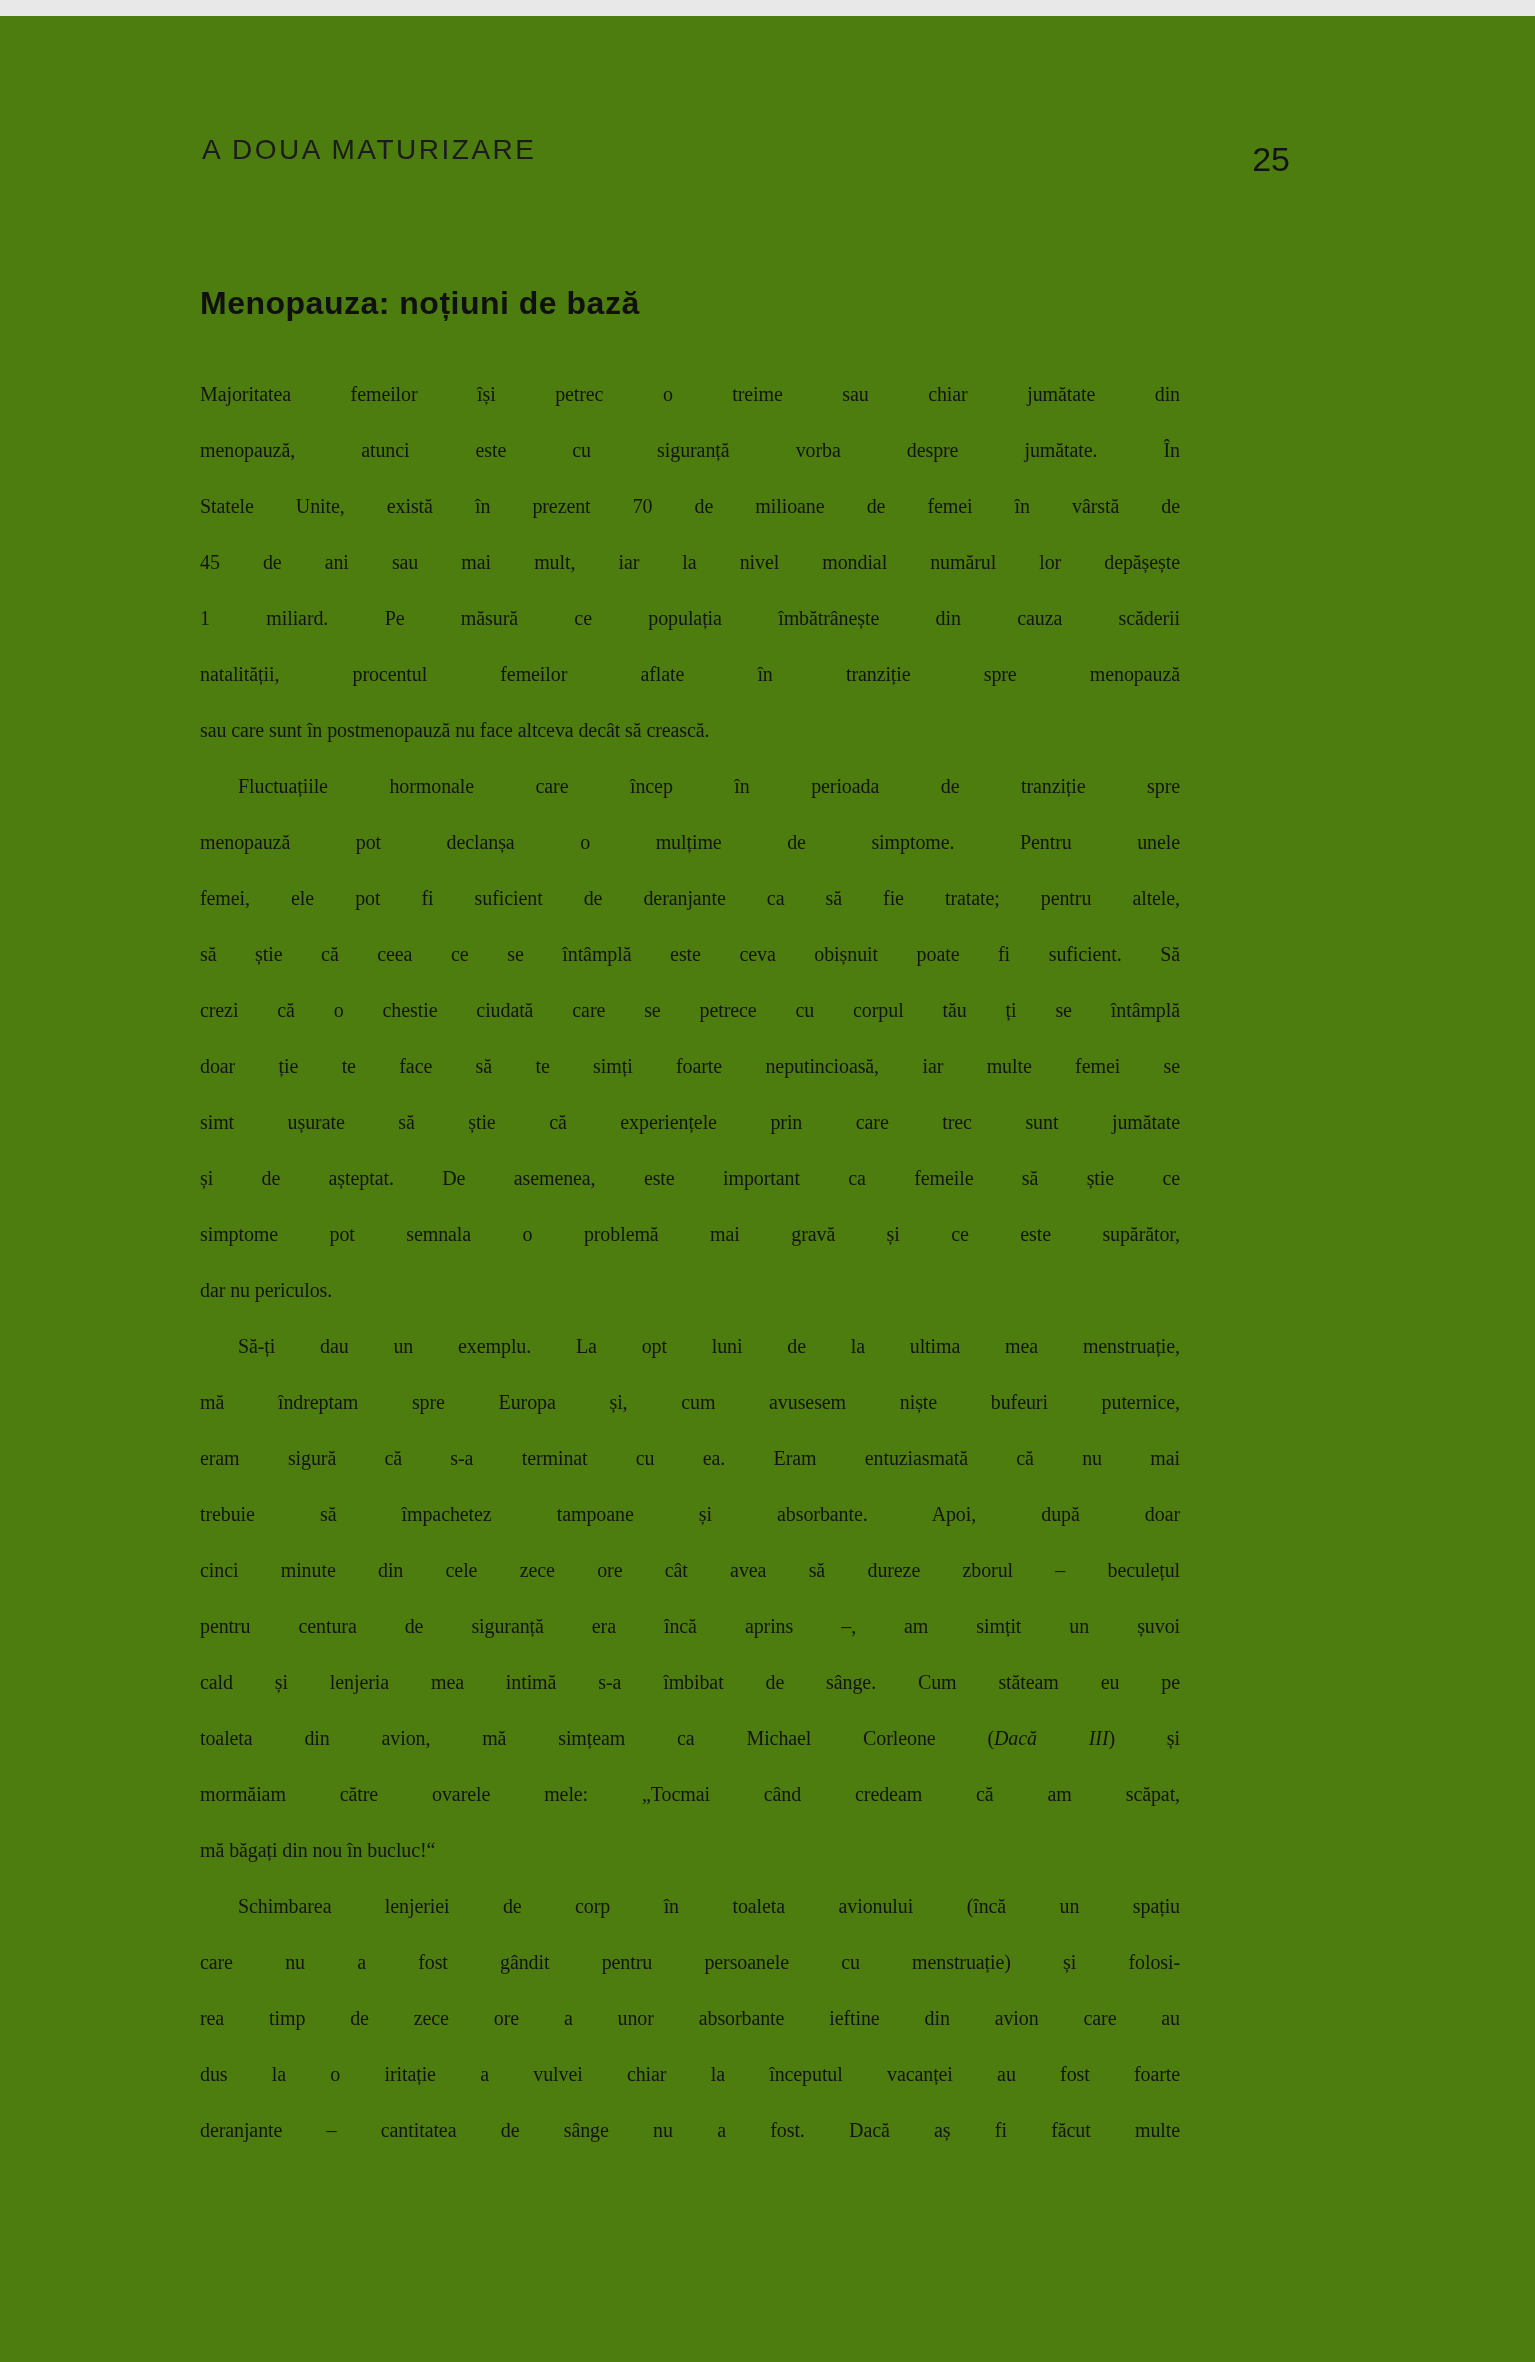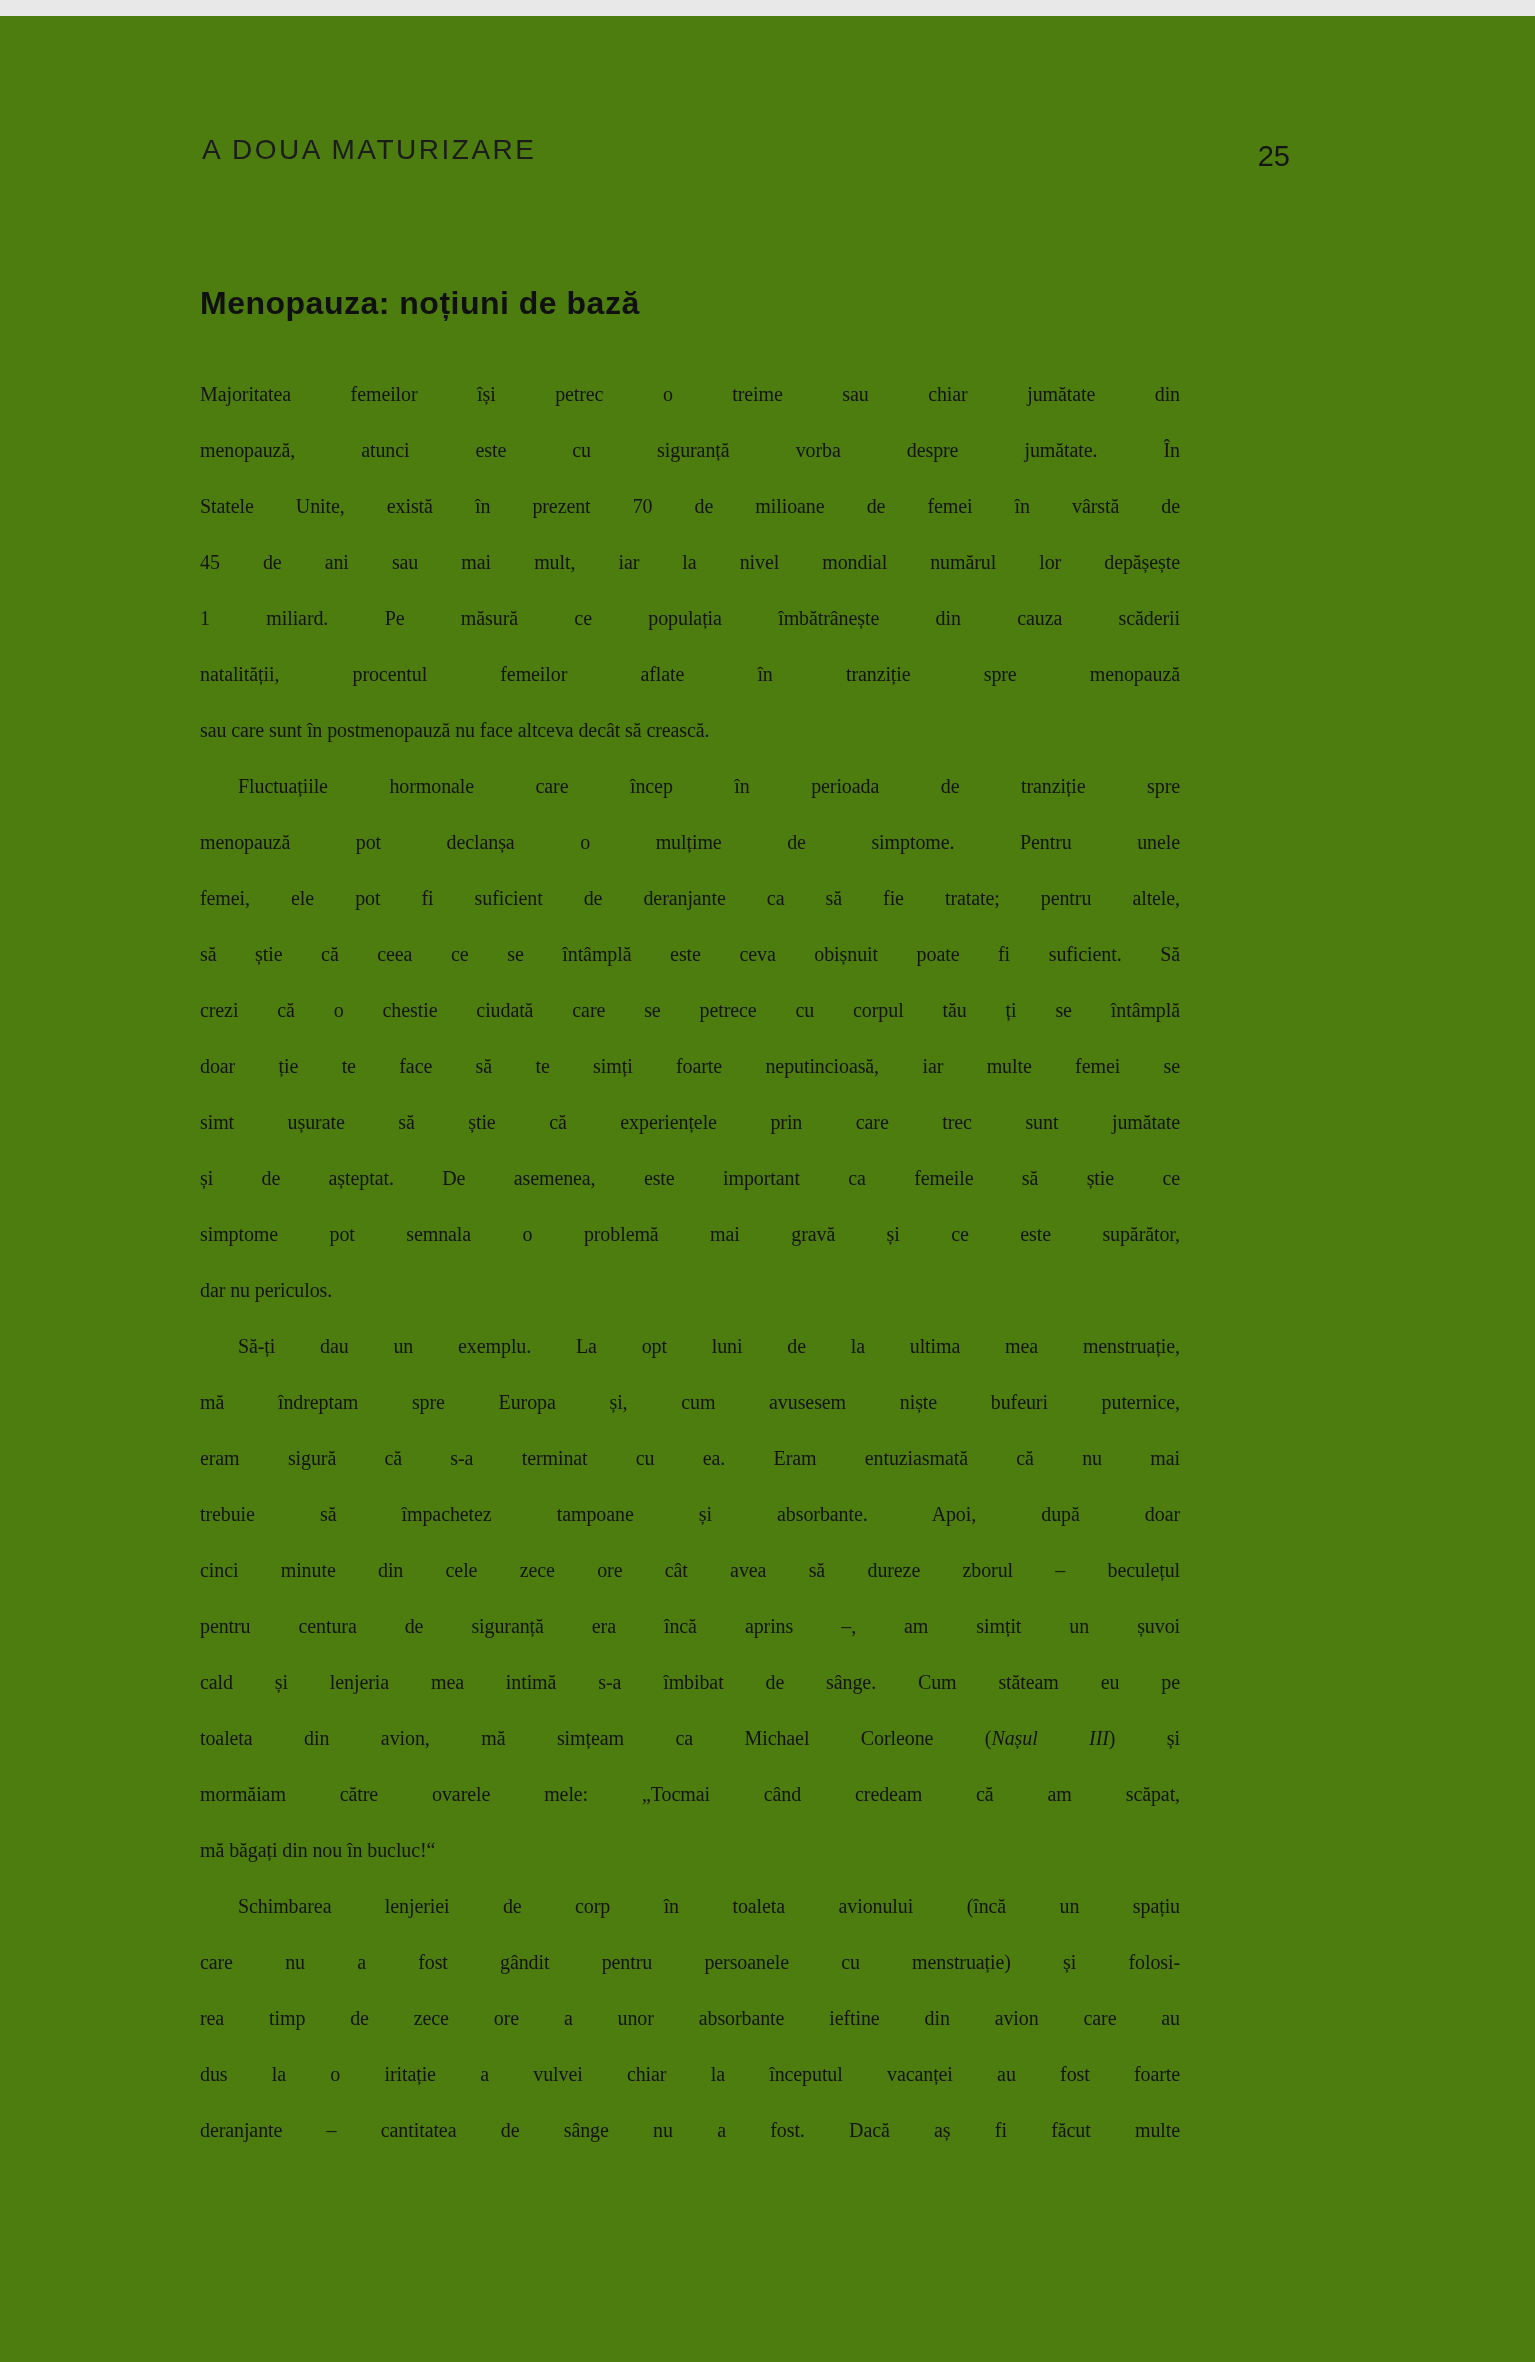--- a/index.html
+++ b/index.html
@@ -24,21 +24,21 @@
     font-weight: 400;
     letter-spacing: 2.5px;
     color: #1c1c1c;
     white-space: nowrap;
   }
   .folio {
     position: absolute;
     top: 124px;
     right: 245px;
     font-family: "Liberation Sans", "DejaVu Sans", sans-serif;
-    font-size: 29px;
+    font-size: 34px;
     font-weight: 400;
     color: #141414;
   }
   .section-title {
     position: absolute;
     top: 248px;
     left: 200px;
     font-family: Liberation Sans, sans-serif;
     font-size: 32px;
     font-weight: 700;
@@ -99,21 +99,21 @@
       <div class="line"><span>și de așteptat. De asemenea, este important ca femeile să știe ce</span></div>
       <div class="line"><span>simptome pot semnala o problemă mai gravă și ce este supărător,</span></div>
       <div class="line lastline"><span>dar nu periculos.</span></div>
       <div class="line indent"><span>Să-ți dau un exemplu. La opt luni de la ultima mea menstruație,</span></div>
       <div class="line"><span>mă îndreptam spre Europa și, cum avusesem niște bufeuri puternice,</span></div>
       <div class="line"><span>eram sigură că s-a terminat cu ea. Eram entuziasmată că nu mai</span></div>
       <div class="line"><span>trebuie să împachetez tampoane și absorbante. Apoi, după doar</span></div>
       <div class="line"><span>cinci minute din cele zece ore cât avea să dureze zborul – beculețul</span></div>
       <div class="line"><span>pentru centura de siguranță era încă aprins –, am simțit un șuvoi</span></div>
       <div class="line"><span>cald și lenjeria mea intimă s-a îmbibat de sânge. Cum stăteam eu pe</span></div>
-      <div class="line"><span>toaleta din avion, mă simțeam ca Michael Corleone (</span><em>Nașul III</em><span>) și</span></div>
+      <div class="line"><span>toaleta din avion, mă simțeam ca Michael Corleone (</span><em>Dacă III</em><span>) și</span></div>
       <div class="line"><span>mormăiam către ovarele mele: „Tocmai când credeam că am scăpat,</span></div>
       <div class="line lastline"><span>mă băgați din nou în bucluc!“</span></div>
       <div class="line indent"><span>Schimbarea lenjeriei de corp în toaleta avionului (încă un spațiu</span></div>
       <div class="line"><span>care nu a fost gândit pentru persoanele cu menstruație) și folosi-</span></div>
       <div class="line"><span>rea timp de zece ore a unor absorbante ieftine din avion care au</span></div>
       <div class="line"><span>dus la o iritație a vulvei chiar la începutul vacanței au fost foarte</span></div>
       <div class="line"><span>deranjante – cantitatea de sânge nu a fost. Dacă aș fi făcut multe</span></div>
     </div>
 </div>
 

